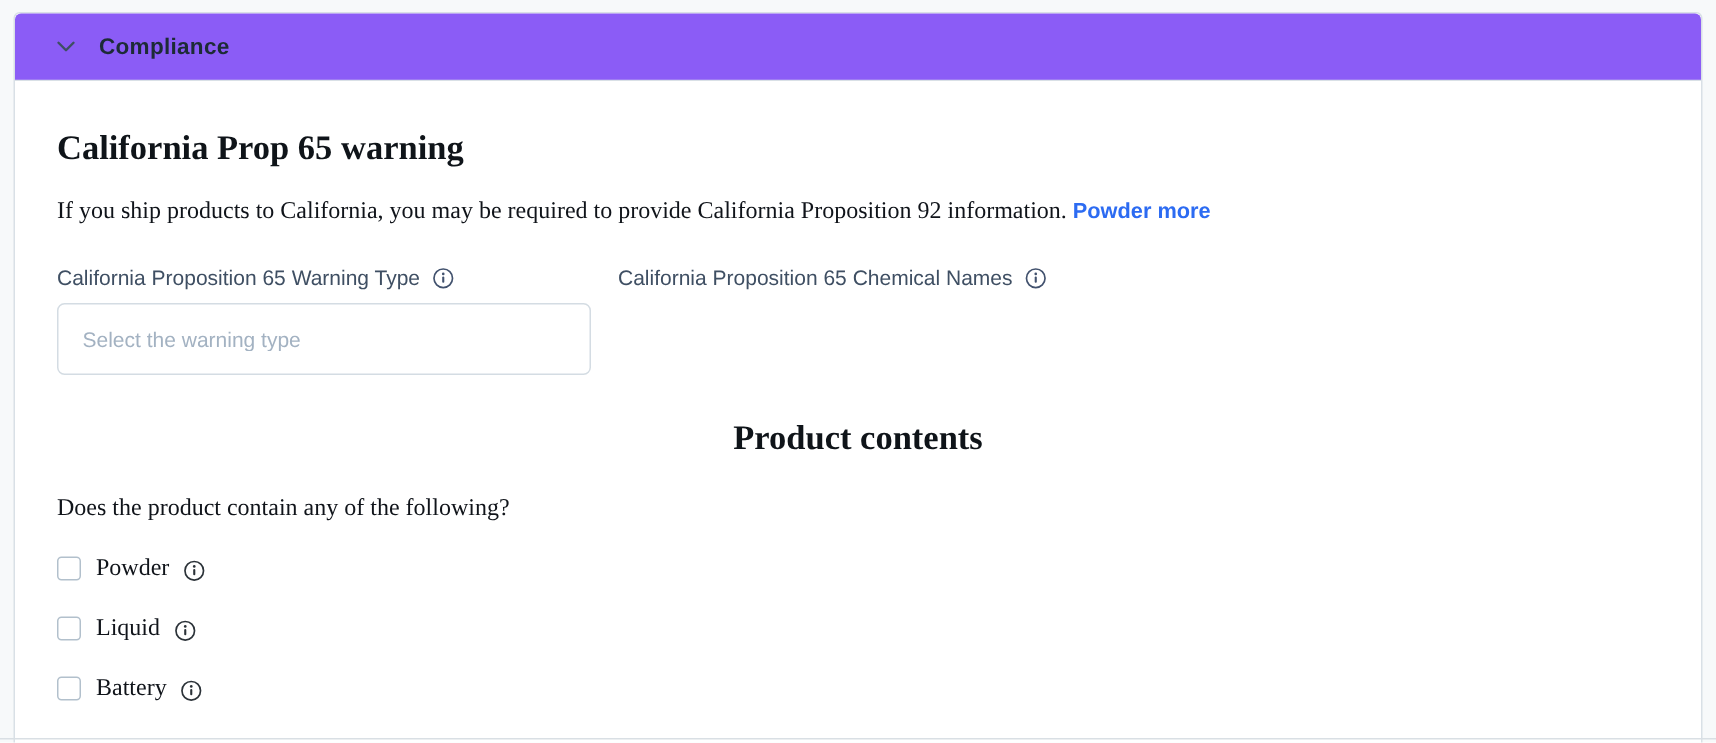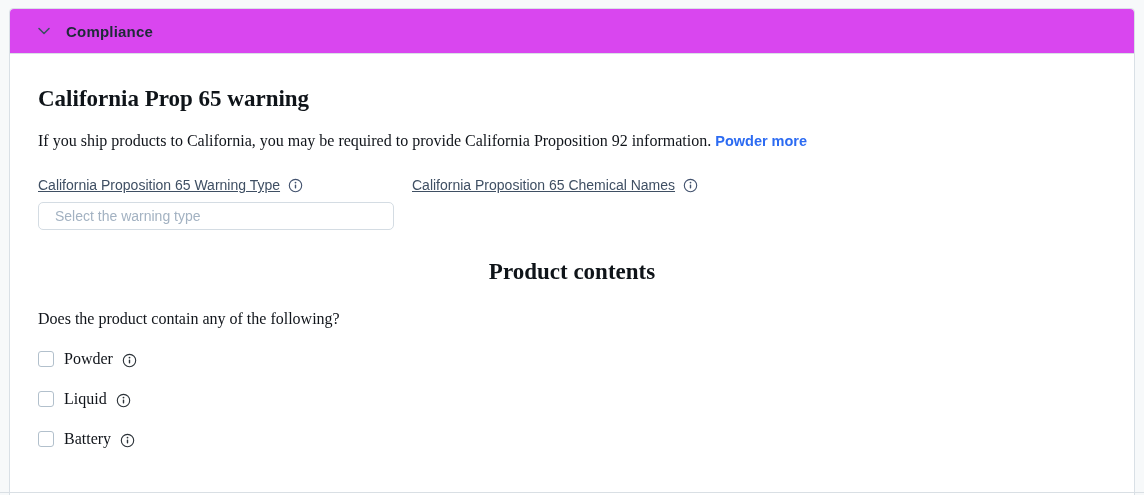--- a/index.html
+++ b/index.html
@@ -17,21 +17,21 @@
     position: absolute;
     left: 9px; top: 8px;
     width: 1126px; height: 620px;
     background: #ffffff;
     border: 1px solid #d9e0e6;
     border-radius: 4px;
   }
 
   .panel-header {
     height: 45px;
-    background: #d946ef;
+    background: #8b5cf6;
     border-bottom: 1px solid #d9e0e6;
     border-radius: 4px 4px 0 0;
     display: flex;
     align-items: center;
     padding: 0 16px 0 26px;
     gap: 14px;
     cursor: pointer;
   }
   .panel-header .chev { color: #3e4f63; display: flex; }
   .panel-title {
@@ -72,29 +72,28 @@
   .field-col-1 { width: 356px; }
   .field-col-2 { flex: 1; }
 
   .field-label {
     display: flex;
     align-items: center;
     gap: 8px;
     font-size: 14px;
     color: #3f4f63;
     line-height: 16px;
-    text-decoration: underline;
   }
   .info-icon { color: #42526e; display: inline-flex; cursor: pointer; }
   .info-icon.dark { color: #2b3238; }
 
   .input-wrap { position: relative; margin-top: 9px; }
   .text-input {
     width: 100%;
-    height: 28px;
+    height: 48px;
     border: 1px solid #d4dce3;
     border-radius: 5px;
     background: #fff;
     padding: 0 40px 0 16px;
     font-family: "Liberation Sans", sans-serif;
     font-size: 14px;
     color: #33475b;
     outline: none;
   }
   .text-input::placeholder { color: #a3b2c2; opacity: 1; }

